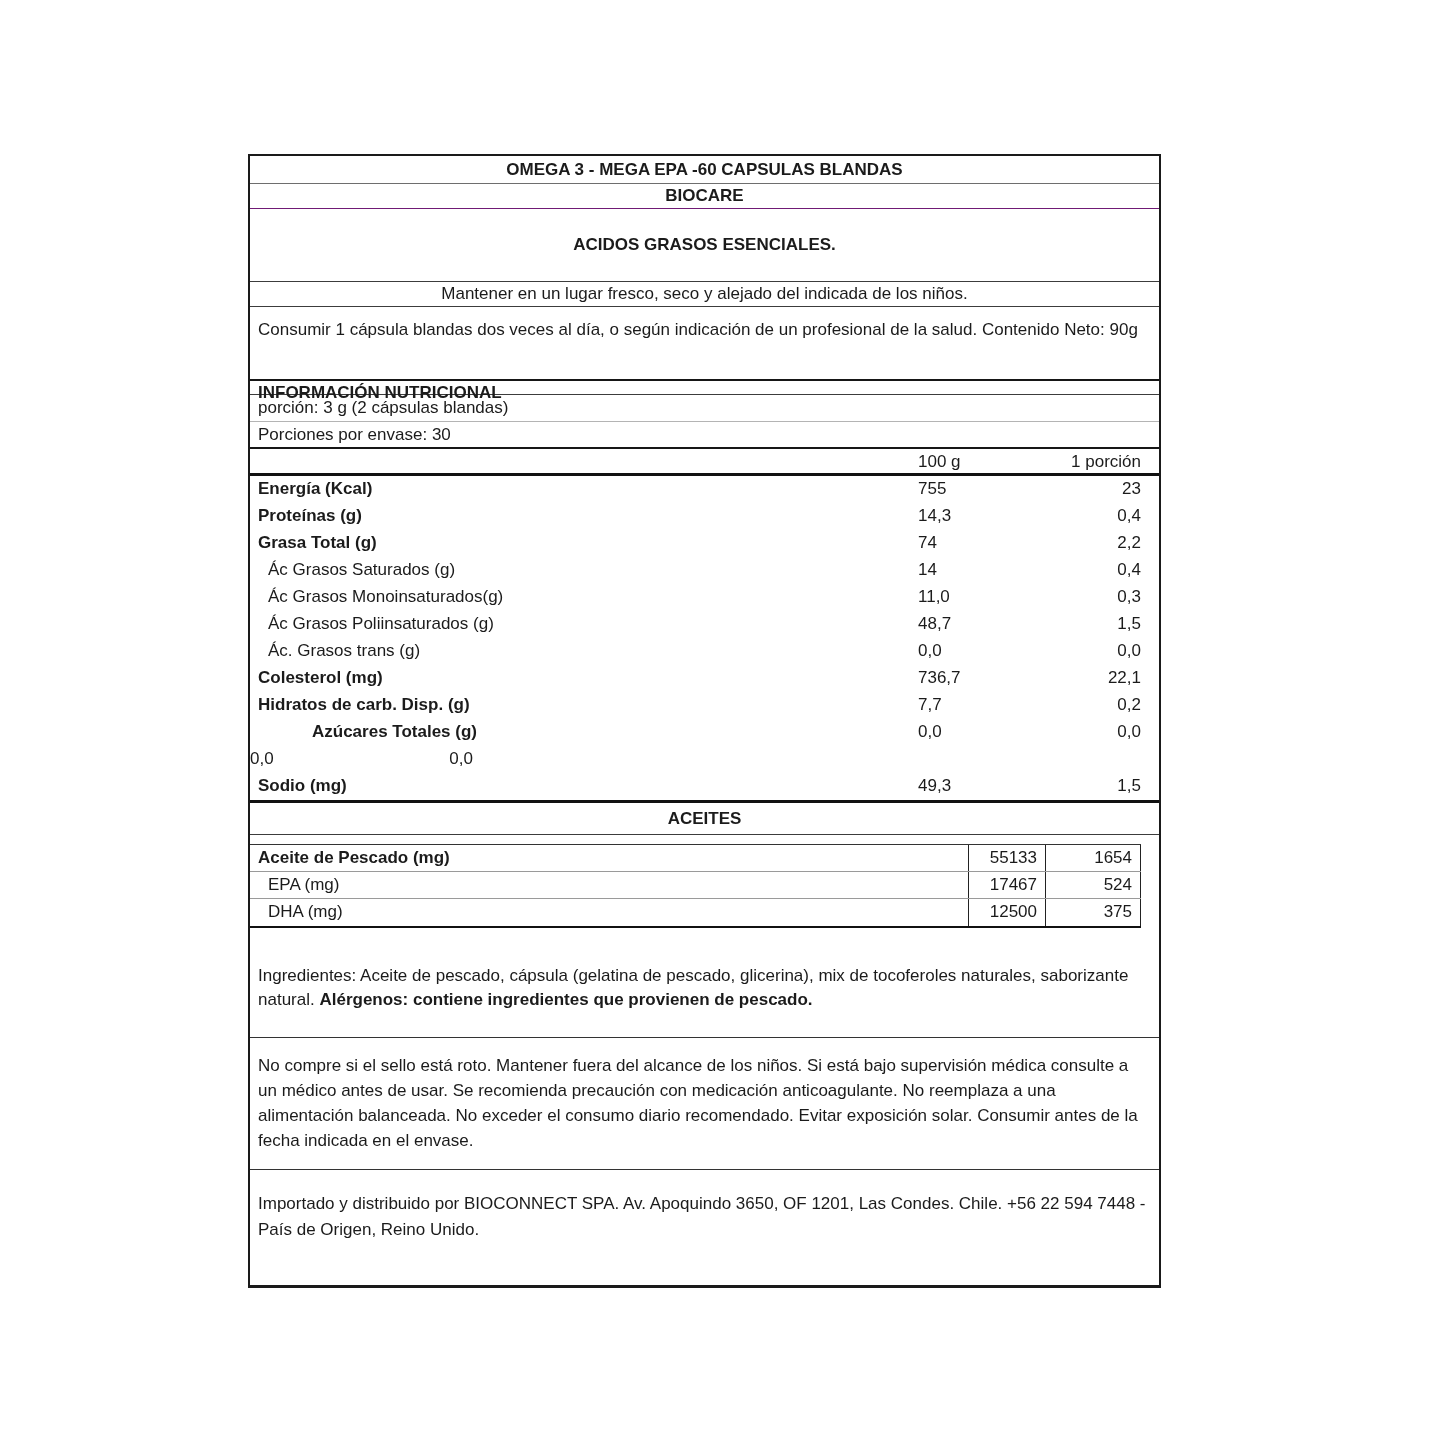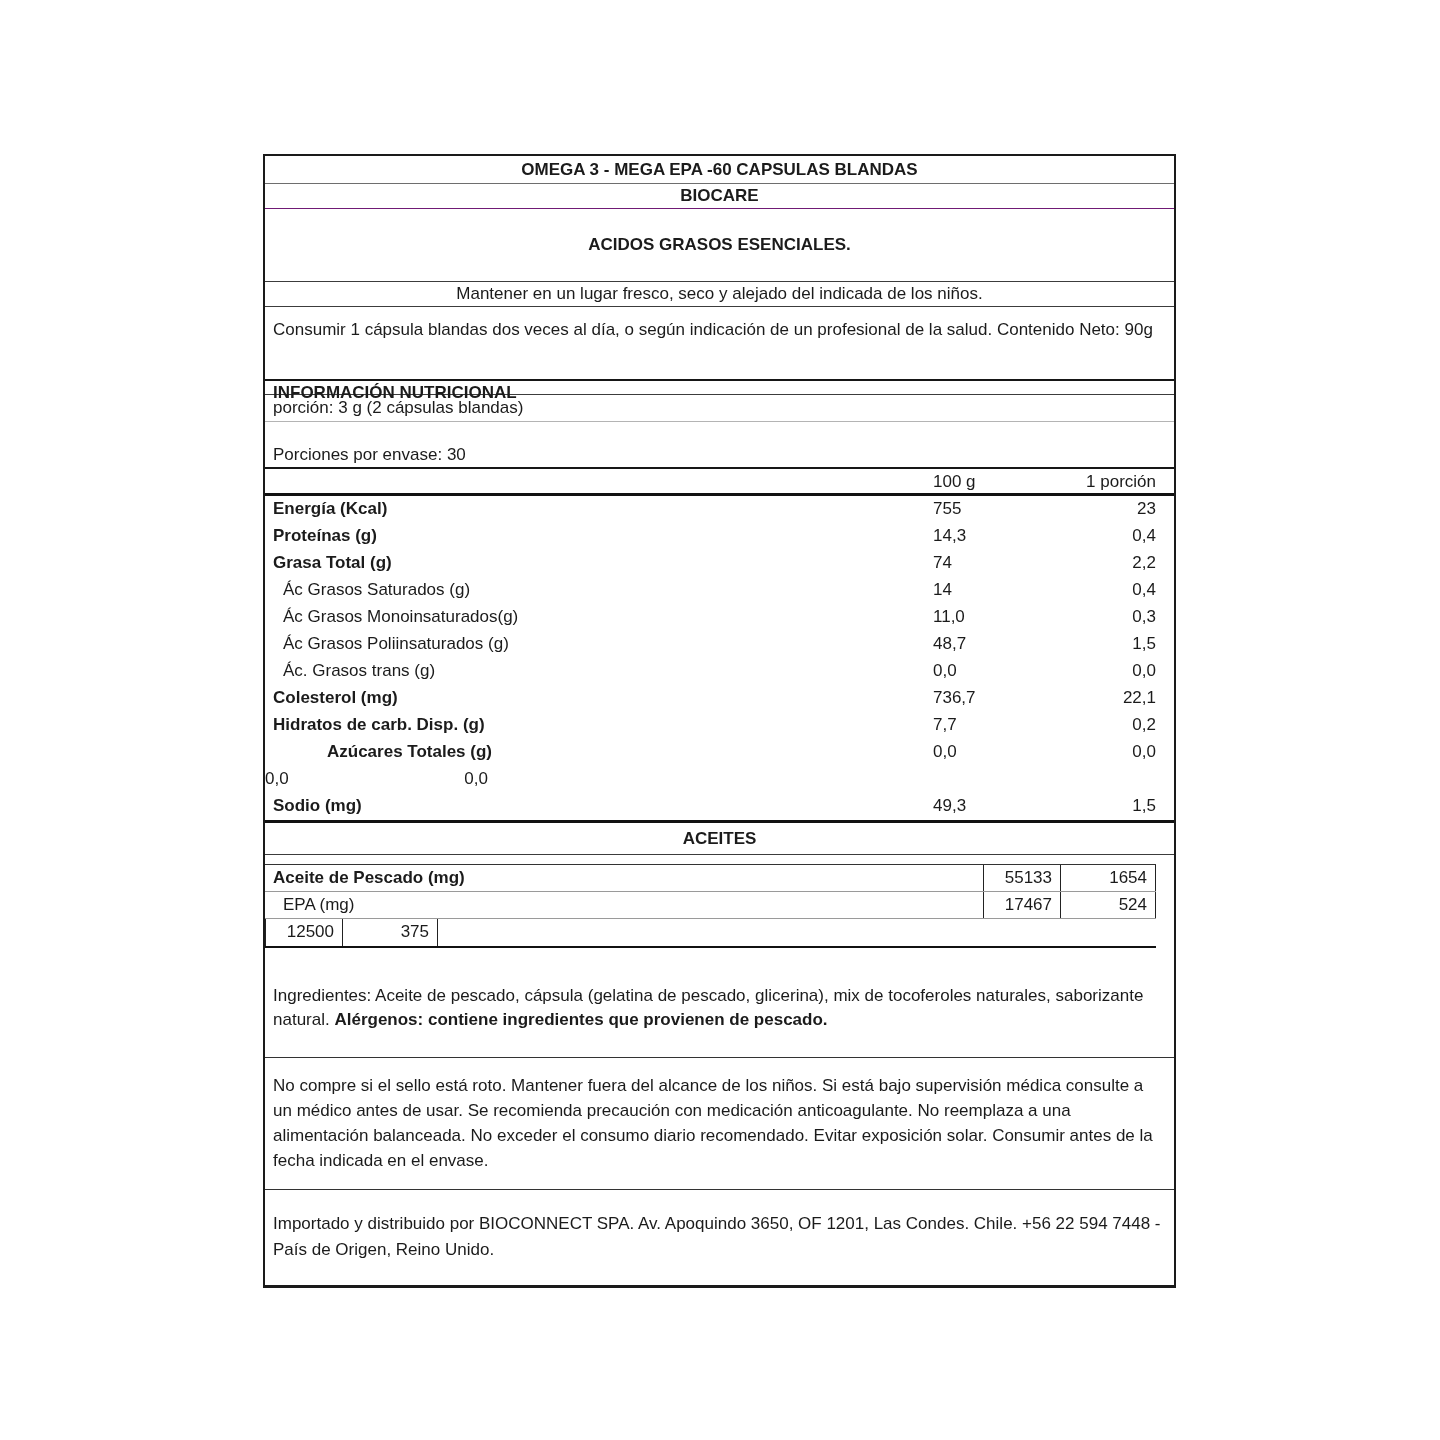--- a/index.html
+++ b/index.html
@@ -6,59 +6,59 @@
   body{
     width:1440px;height:1440px;
     background:#ffffff;
     font-family:"Liberation Sans", sans-serif;
     color:#1b1b1b;
     position:relative;
     -webkit-font-smoothing:antialiased;
   }
   .sheet{
     position:absolute;
-    left:263px;top:154px;
+    left:248px;top:154px;
     width:913px;height:1134px;
     border:2px solid #1a1a1a;
     border-bottom-width:3px;
     box-sizing:border-box;
     background:#ffffff;
     display:flex;
     flex-direction:column;
     font-size:17px;
   }
   .row{box-sizing:border-box;flex:0 0 auto;}
   .b{font-weight:bold;}
   .center{text-align:center;}
   .r-title{height:28px;line-height:27px;border-bottom:1px solid #6e6e6e;}
   .r-brand{height:25px;line-height:24px;border-bottom:1px solid #701a75;}
   .r-category{height:73px;border-bottom:1px solid #3c3c3c;display:flex;align-items:center;justify-content:center;}
   .r-storage{height:25px;line-height:24px;border-bottom:1px solid #3c3c3c;}
   .r-directions{height:74px;border-bottom:2px solid #161616;padding:12px 8px 0 8px;line-height:21px;}
   .r-nutinfo{height:14px;line-height:23px;border-bottom:1px solid #3c3c3c;padding-left:8px;}
   .r-serving1{height:27px;line-height:26px;border-bottom:1px solid #b4b4b4;padding-left:8px;}
-  .r-serving2{height:27px;line-height:26px;border-bottom:2px solid #161616;padding-left:8px;margin-top:20px;}
+  .r-serving2{height:27px;line-height:26px;border-bottom:2px solid #161616;padding-left:8px;}
   .r-colhead{height:27px;line-height:26px;border-bottom:3px solid #111111;display:flex;padding-right:18px;}
   .r-colhead .spacer{flex:1;}
   .vcol1{width:120px;text-align:left;}
   .vcol2{width:103px;text-align:right;}
   .nutrients{border-bottom:3px solid #111111;padding-right:18px;}
   .n-row{display:flex;height:27px;line-height:26px;}
   .n-name{flex:1;padding-left:8px;}
   .n-name.ind1{padding-left:18px;}
   .n-name.ind2{padding-left:62px;}
   .r-aceites{height:32px;line-height:31px;border-bottom:1px solid #3c3c3c;}
   .oil-spacer{height:9px;}
   .oils{
     width:891px;
     border-top:1px solid #333;
     border-bottom:2px solid #111;
     box-sizing:border-box;
   }
-  .o-row{display:flex;height:27px;line-height:26px;border-bottom:1px solid #9a9a9a;box-sizing:border-box;}
+  .o-row{display:flex;height:27px;line-height:26px;border-bottom:1px solid #9a9a9a;box-sizing:border-box;justify-content:center;}
   .o-row:last-child{border-bottom:none;}
   .o-name{width:718px;box-sizing:border-box;padding-left:8px;}
   .o-name.ind1{padding-left:18px;}
   .o-val1{width:77px;box-sizing:border-box;border-left:1px solid #222;text-align:right;padding-right:8px;}
   .o-val2{width:96px;box-sizing:border-box;border-left:1px solid #222;border-right:1px solid #222;text-align:right;padding-right:8px;padding-left:13px;}
   .r-ingredients{height:110px;border-bottom:1px solid #333;padding:36px 12px 0 8px;line-height:24px;}
   .r-warning{height:132px;border-bottom:1px solid #333;padding:15px 10px 0 8px;line-height:25px;}
   .r-importer{flex:1 1 auto;padding:21px 12px 0 8px;line-height:26px;}
 </style>
 </head>
@@ -160,20 +160,21 @@
         <span class="o-name b">Aceite de Pescado (mg)</span>
         <span class="o-val1">55133</span>
         <span class="o-val2">1654</span>
       </div>
       <div class="o-row">
         <span class="o-name ind1">EPA (mg)</span>
         <span class="o-val1">17467</span>
         <span class="o-val2">524</span>
       </div>
       <div class="o-row">
+        <span class="o-name ind1">DHA (mg)</span>
         <span class="o-val1">12500</span>
         <span class="o-val2">375</span>
       </div>
     </div>
 
   <div class="row r-ingredients">
     <span>Ingredientes: Aceite de pescado, cápsula (gelatina de pescado, glicerina), mix de tocoferoles naturales, saborizante natural. </span><span class="b">Alérgenos: contiene ingredientes que provienen de pescado.</span>
   </div>
 
   <div class="row r-warning">No compre si el sello está roto. Mantener fuera del alcance de los niños. Si está bajo supervisión médica consulte a un médico antes de usar. Se recomienda precaución con medicación anticoagulante. No reemplaza a una alimentación balanceada. No exceder el consumo diario recomendado. Evitar exposición solar. Consumir antes de la fecha indicada en el envase.</div>

